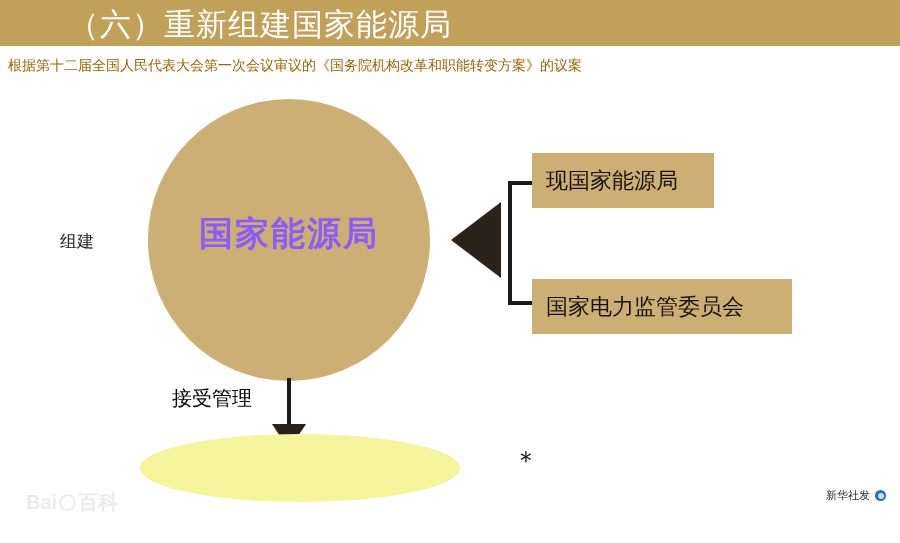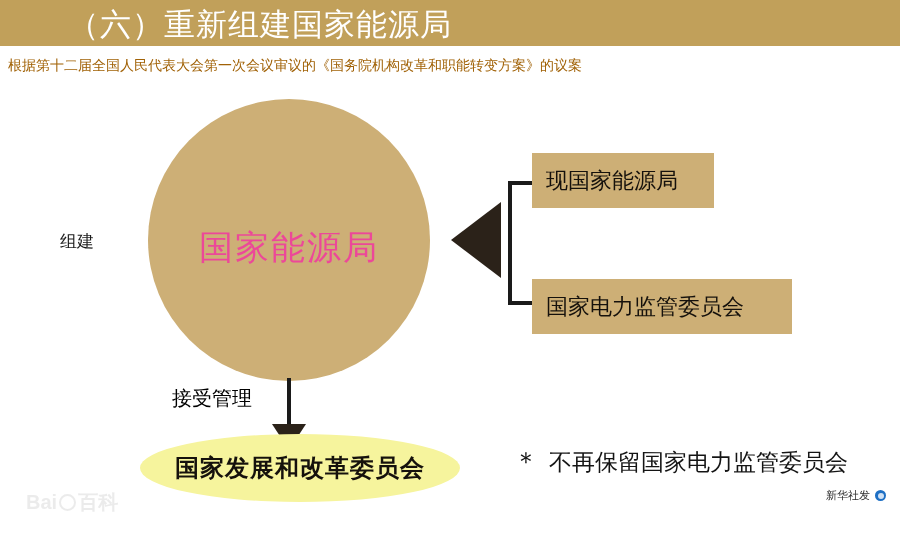--- a/index.html
+++ b/index.html
@@ -57,29 +57,29 @@
     left: 148px;
     top: 99px;
     width: 282px;
     height: 282px;
     border-radius: 50%;
     background: #cdaf76;
   }
   .main-circle-label {
     position: absolute;
     left: 148px;
-    top: 107px;
+    top: 93px;
     width: 282px;
     height: 282px;
     display: flex;
     align-items: center;
     justify-content: center;
     font-size: 34px;
-    font-weight: normal;
-    color: #ec4899;
+    font-weight: bold;
+    color: #8b5cf6;
     letter-spacing: 2px;
   }
 
   .build-label {
     position: absolute;
     left: 60px;
     top: 222px;
     font-size: 17px;
     color: #1a1a1a;
     white-space: nowrap;
@@ -285,25 +285,23 @@
   </div>
   <div class="src-box src-box-1">
     <span>现国家能源局</span>
   </div>
 
   <div class="manage-label">接受管理</div>
   <div class="down-line"></div>
   <div class="down-head"></div>
 
   <div class="ndrc-ellipse"></div>
-  <div class="ndrc-label">国家发展和改革委员会</div>
 
   <div class="footnote">
     <span class="footnote-asterisk">＊</span>
-    <span>不再保留国家电力监管委员会</span>
   </div>
 
   <div class="credit">
     <span>新华社发</span>
     <span class="credit-logo"></span>
   </div>
 
   <div class="watermark">
     <span>Bai</span>
     <span class="watermark-paw"></span>

